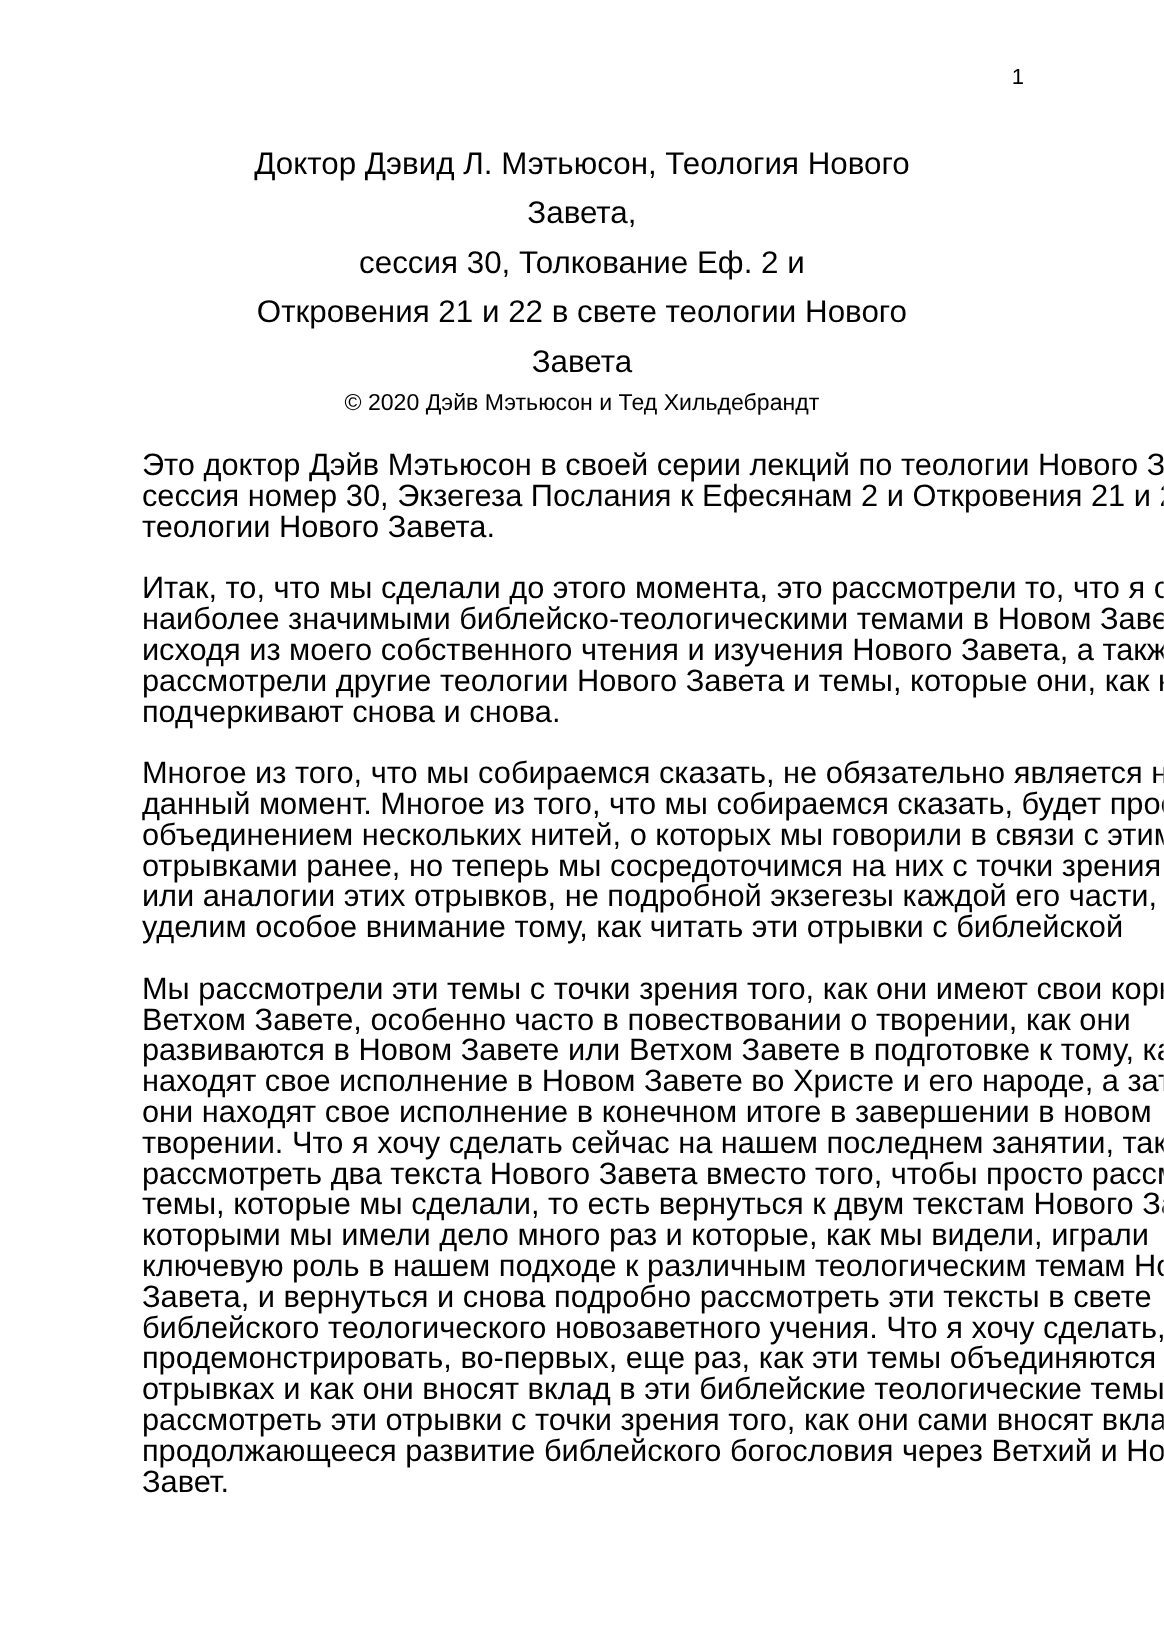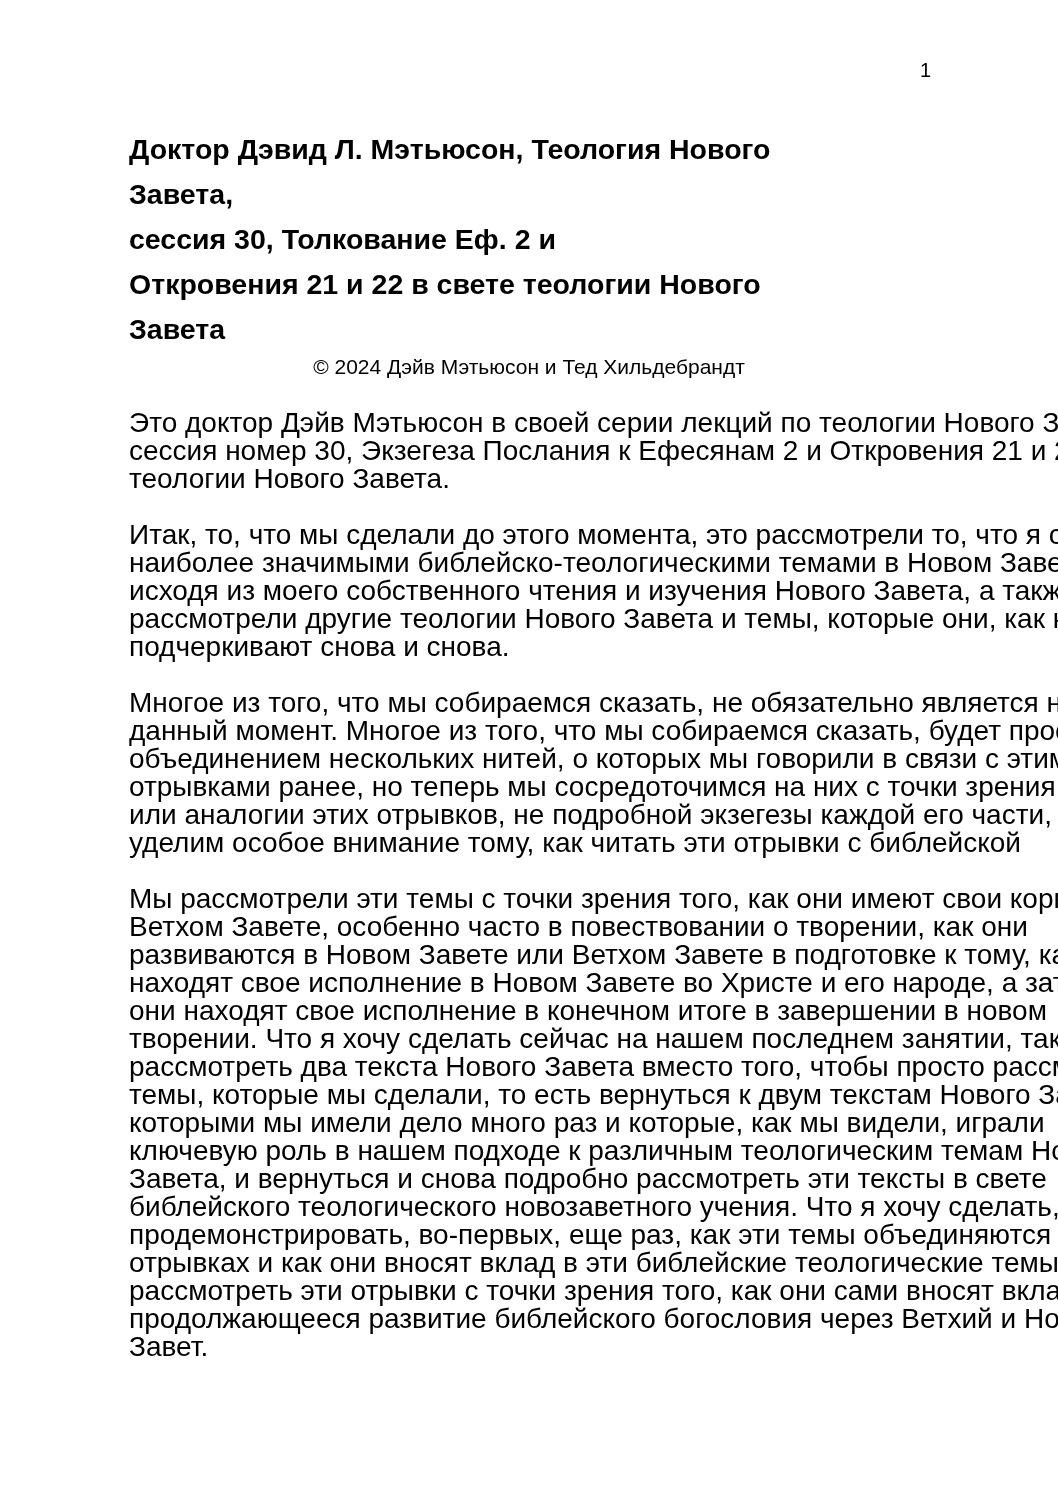--- a/index.html
+++ b/index.html
@@ -27,21 +27,22 @@
   .content {
     position: absolute;
     left: 129px;
     top: 0;
     width: 800px;
   }
   .doc-title {
     margin: 127px 0 0 0;
     font-size: 28.5px;
     line-height: 45px;
-    font-weight: 700;
+    font-weight: 400;
+    text-align: center;
     white-space: pre-line;
   }
   .copyright {
     margin: 1px 0 10px 0;
     font-size: 21px;
     line-height: 28px;
     text-align: center;
     white-space: pre-line;
   }
   .para {
@@ -60,21 +61,21 @@
   <div class="page-number">1</div>
 
   <div class="content">
 
     <h1 class="doc-title">Доктор Дэвид Л. Мэтьюсон, Теология Нового
 Завета,
 сессия 30, Толкование Еф. 2 и
 Откровения 21 и 22 в свете теологии Нового
 Завета</h1>
 
-    <div class="copyright">© 2024 Дэйв Мэтьюсон и Тед Хильдебрандт</div>
+    <div class="copyright">© 2020 Дэйв Мэтьюсон и Тед Хильдебрандт</div>
 
     <p class="para">Это доктор Дэйв Мэтьюсон в своей серии лекций по теологии Нового Завета. Это
 сессия номер 30, Экзегеза Послания к Ефесянам 2 и Откровения 21 и 22 в свете
 теологии Нового Завета.</p>
 
     <p class="para">Итак, то, что мы сделали до этого момента, это рассмотрели то, что я считаю
 наиболее значимыми библейско-теологическими темами в Новом Завете,
 исходя из моего собственного чтения и изучения Нового Завета, а также
 рассмотрели другие теологии Нового Завета и темы, которые они, как кажется,
 подчеркивают снова и снова.</p>

